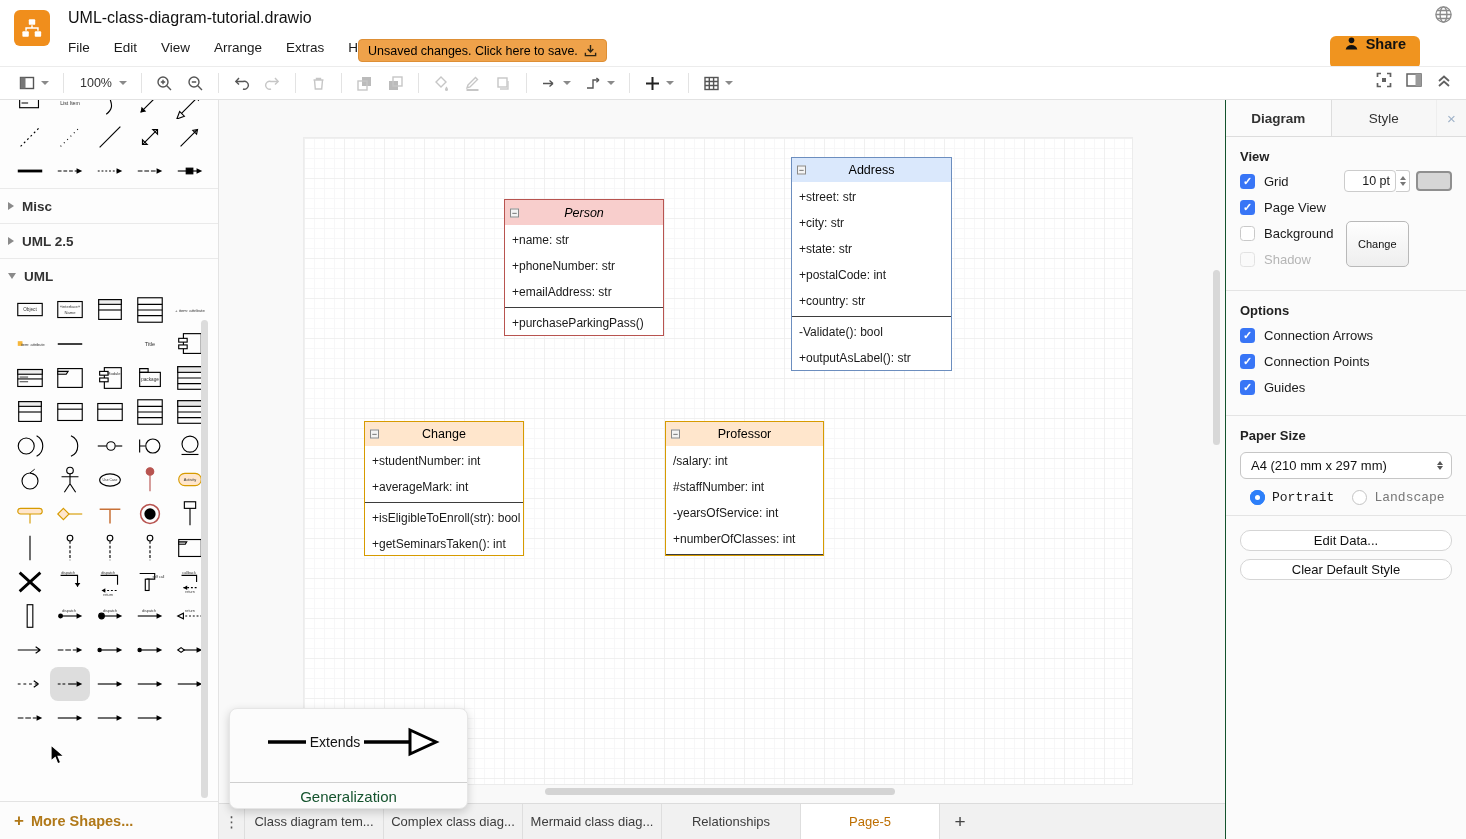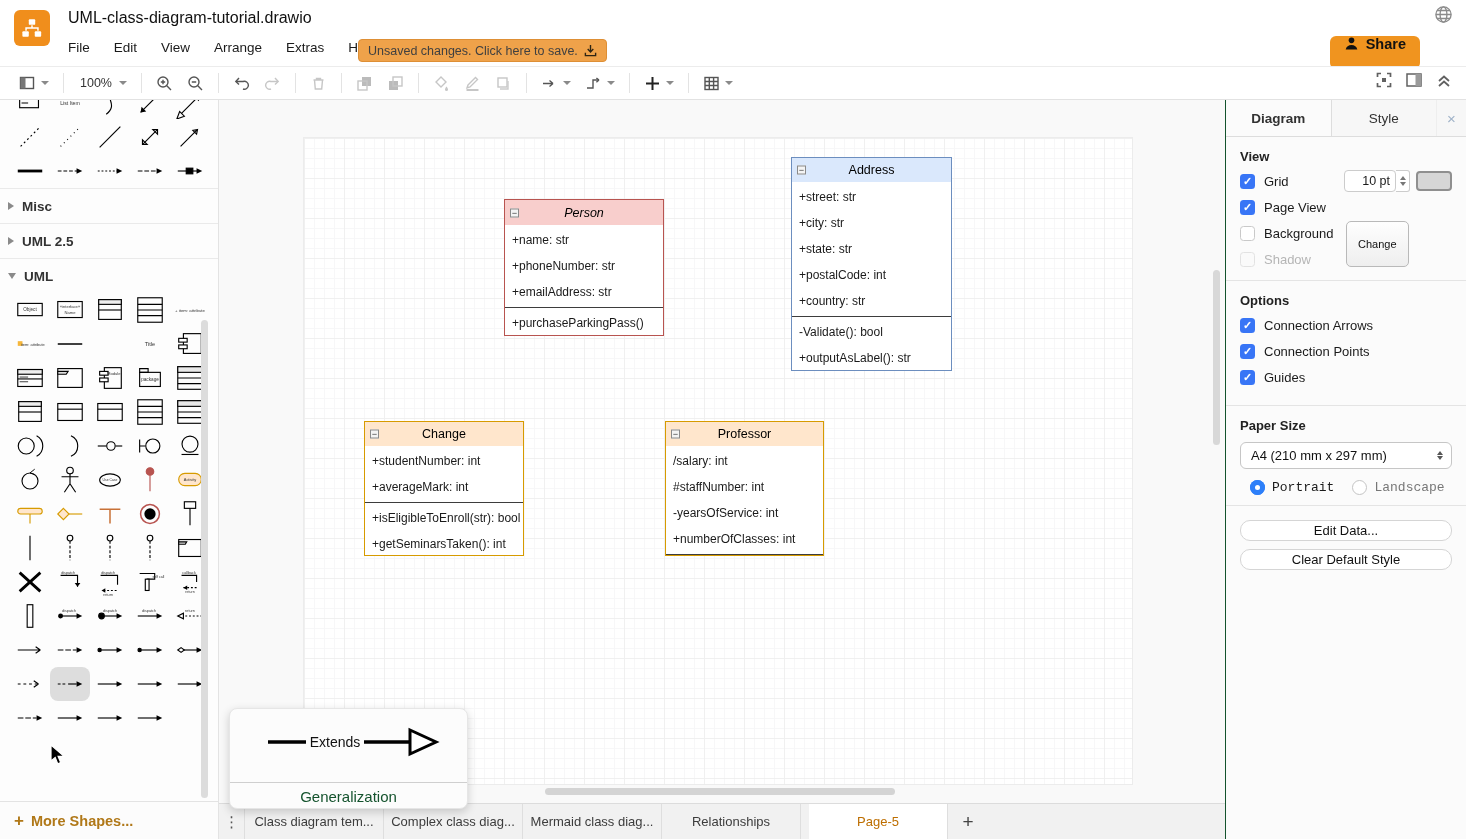--- a/index.html
+++ b/index.html
@@ -5,21 +5,21 @@
   * { margin:0; padding:0; box-sizing:border-box; }
   html,body { width:1466px; height:839px; overflow:hidden; font-family:"Liberation Sans", sans-serif; background:#fff; color:#1a1a1a; }
   #app { position:relative; width:1466px; height:839px; }
 
   
   #header { position:absolute; left:0; top:0; width:100%; height:66px; background:#fff; }
   #logo { position:absolute; left:14px; top:10px; width:36px; height:36px; border-radius:6px; background:#F08E1C; display:flex; align-items:center; justify-content:center; }
   #doc-title { position:absolute; left:68px; top:9px; font-size:16px; color:#111; }
   #menubar { position:absolute; left:68px; top:40px; display:flex; gap:24px; font-size:13.5px; color:#1a1a1a; }
   .menu-item { cursor:default; }
-  #unsaved-pill { position:absolute; left:358px; top:39px; height:23px; padding:0 9px; background:#EFA24A; border:1px solid #DE8F35; border-radius:4px; display:flex; align-items:center; gap:6px; font-size:12.5px; color:#404040; }
+  #unsaved-pill { position:absolute; left:358px; top:39px; height:23px; padding:0 9px; background:#EFA24A; border:1px solid #DE8F35; border-radius:4px; display:flex; align-items:center; gap:6px; font-size:12.5px; color:#000000; }
   #share-btn { position:absolute; right:46px; top:36px; height:33px; padding:0 14px; background:#F0941F; border-radius:6px; display:flex; gap:7px; font-size:14.5px; font-weight:700; color:#111; }
   #globe { position:absolute; right:13px; top:5px; }
 
   
   #toolbar { position:absolute; left:0; top:66px; width:100%; height:34px; background:#fff; border-top:1px solid #ececec; border-bottom:1px solid #e2e2e2; display:flex; align-items:center; padding-left:12px; }
   .tb-btn { display:flex; align-items:center; gap:3px; padding:2px 4px; margin:0 3px; border-radius:3px; }
   .tb-sep { width:1px; height:20px; background:#e3e3e3; margin:0 7px; }
   .tb-caret { width:0; height:0; border-left:4px solid transparent; border-right:4px solid transparent; border-top:4px solid #8a8a8a; margin-left:2px; }
   .tb-zoom { font-size:12.5px; color:#333; padding:0 2px; }
   #toolbar-right { position:absolute; right:14px; top:72px; display:flex; gap:14px; align-items:center; }
@@ -56,21 +56,21 @@
 
   
   #shape-tip { position:absolute; left:229px; top:708px; width:239px; height:101px; background:#fcfcfc; border:1px solid #e6e6e6; border-radius:8px; box-shadow:0 3px 10px rgba(0,0,0,.18); z-index:60; }
   #tip-preview { position:relative; height:74px; border-bottom:1px solid #cfcfcf; }
   #tip-label { height:26px; display:flex; align-items:center; justify-content:center; font-size:15px; color:#14532d; }
 
   
   #footer { position:absolute; left:219px; top:803px; width:1006px; height:36px; background:#f1f1f1; border-top:1px solid #dcdcdc; display:flex; align-items:stretch; }
   #page-menu-btn { width:26px; display:flex; align-items:center; justify-content:center; color:#555; font-size:15px; border-right:1px solid #dedede; }
   .page-tab { width:139px; display:flex; align-items:center; justify-content:center; font-size:13px; color:#3c3c3c; border-right:1px solid #dedede; white-space:nowrap; overflow:hidden; }
-  .page-tab.active { background:#fff; color:#BD6E00;margin-left:8px; }
+  .page-tab.active { background:#fff; color:#BD6E00; }
   #add-page-btn { width:40px; display:flex; align-items:center; justify-content:center; font-size:19px; color:#444; }
 
   
   #panel { position:absolute; right:0; top:100px; width:241px; height:739px; background:#fbfbfb; border-left:1px solid #14532d; font-size:13px; }
   #panel-tabs { height:37px; display:flex; border-bottom:1px solid #ddd; }
   .p-tab { flex:1; display:flex; align-items:center; justify-content:center; font-size:13.5px; color:#333; }
   .p-tab.active { font-weight:700; }
   .p-tab.inactive { border-left:1px solid #ddd; background:#f7f7f7; }
   #panel-close { width:30px; display:flex; align-items:center; justify-content:center; color:#9fb2c8; font-size:15px; border-left:1px solid #eee; background:#f7f7f7; }
   .p-section { padding:12px 14px 10px 14px; border-bottom:1px solid #e4e4e4; }
@@ -933,21 +933,21 @@
       </div>
       <div class="p-row">
         <span class="cb on">✓</span>
         <span>Page View</span>
       </div>
       <div class="p-row">
         <span class="cb off"></span>
         <span>Background</span>
         <span id="bg-change-btn">Change</span>
       </div>
-      <div class="p-row" style="margin-bottom:2px;">
+      <div class="p-row" style="margin-bottom:12px;">
         <span class="cb dis"></span>
         <span class="lbl-dis">Shadow</span>
       </div>
     </div>
 
     <div class="p-section">
       <div class="p-h">Options</div>
       <div id="options-rows">
           <div class="p-row">
             <span class="cb on">✓</span>

